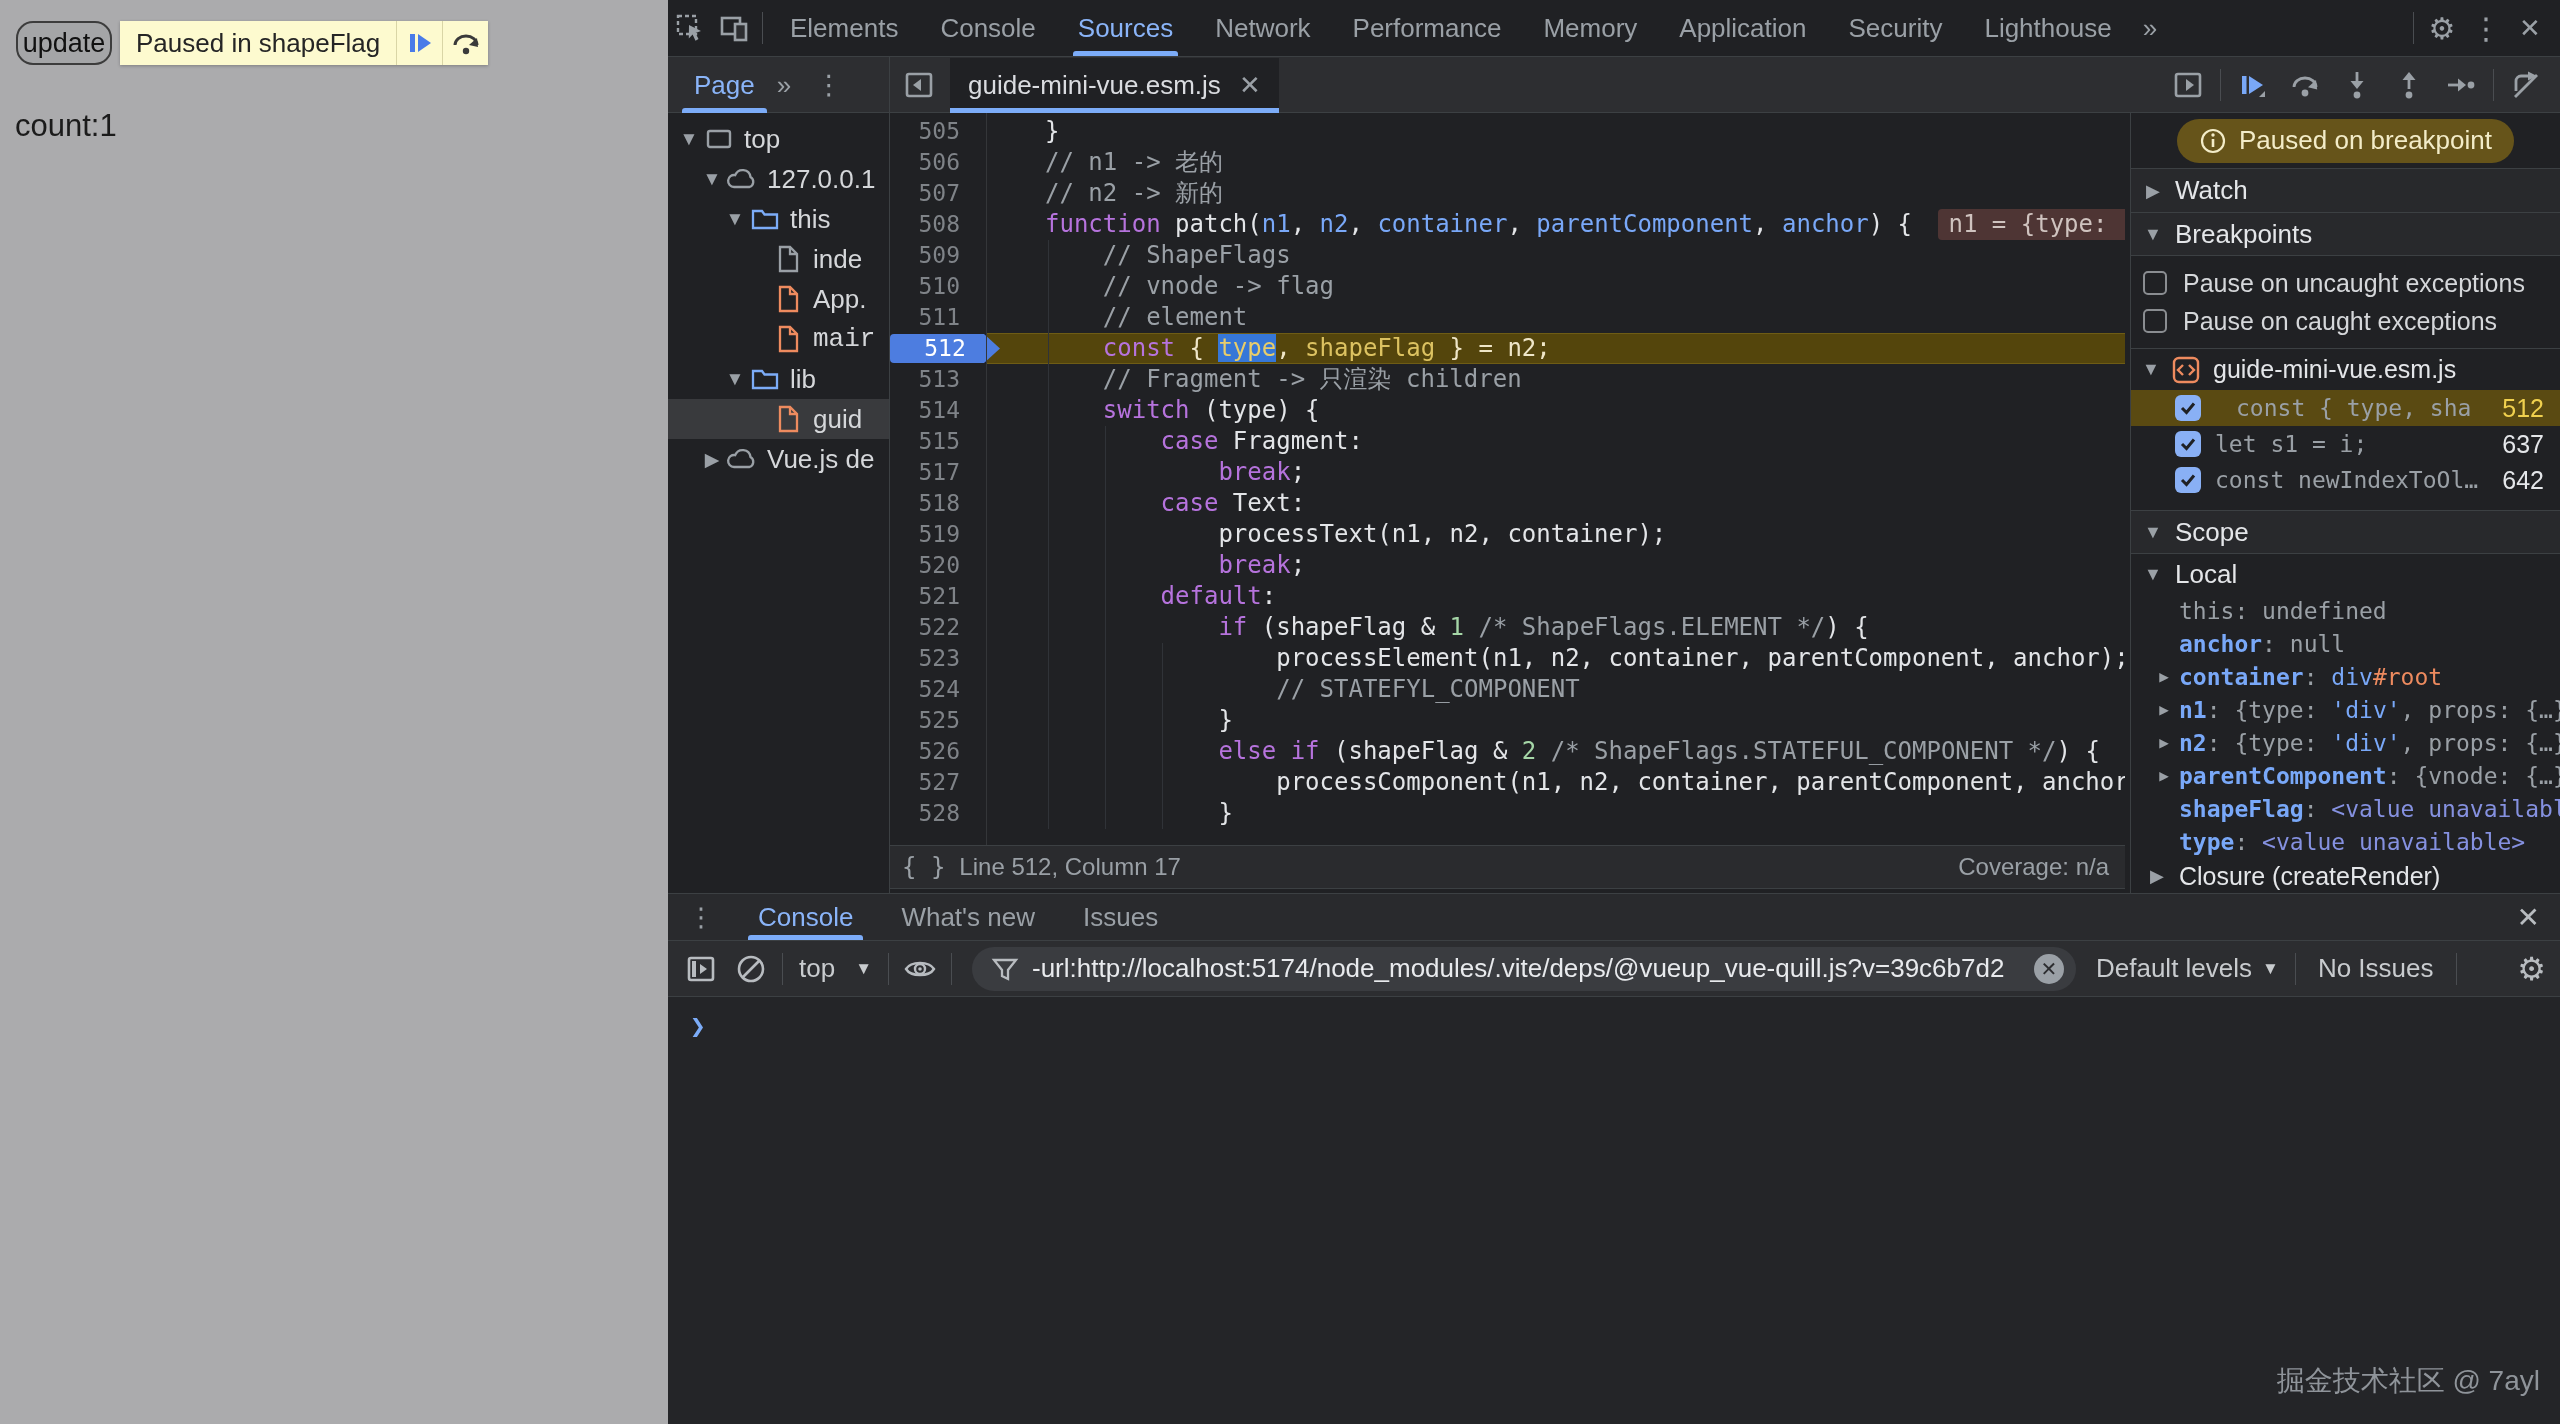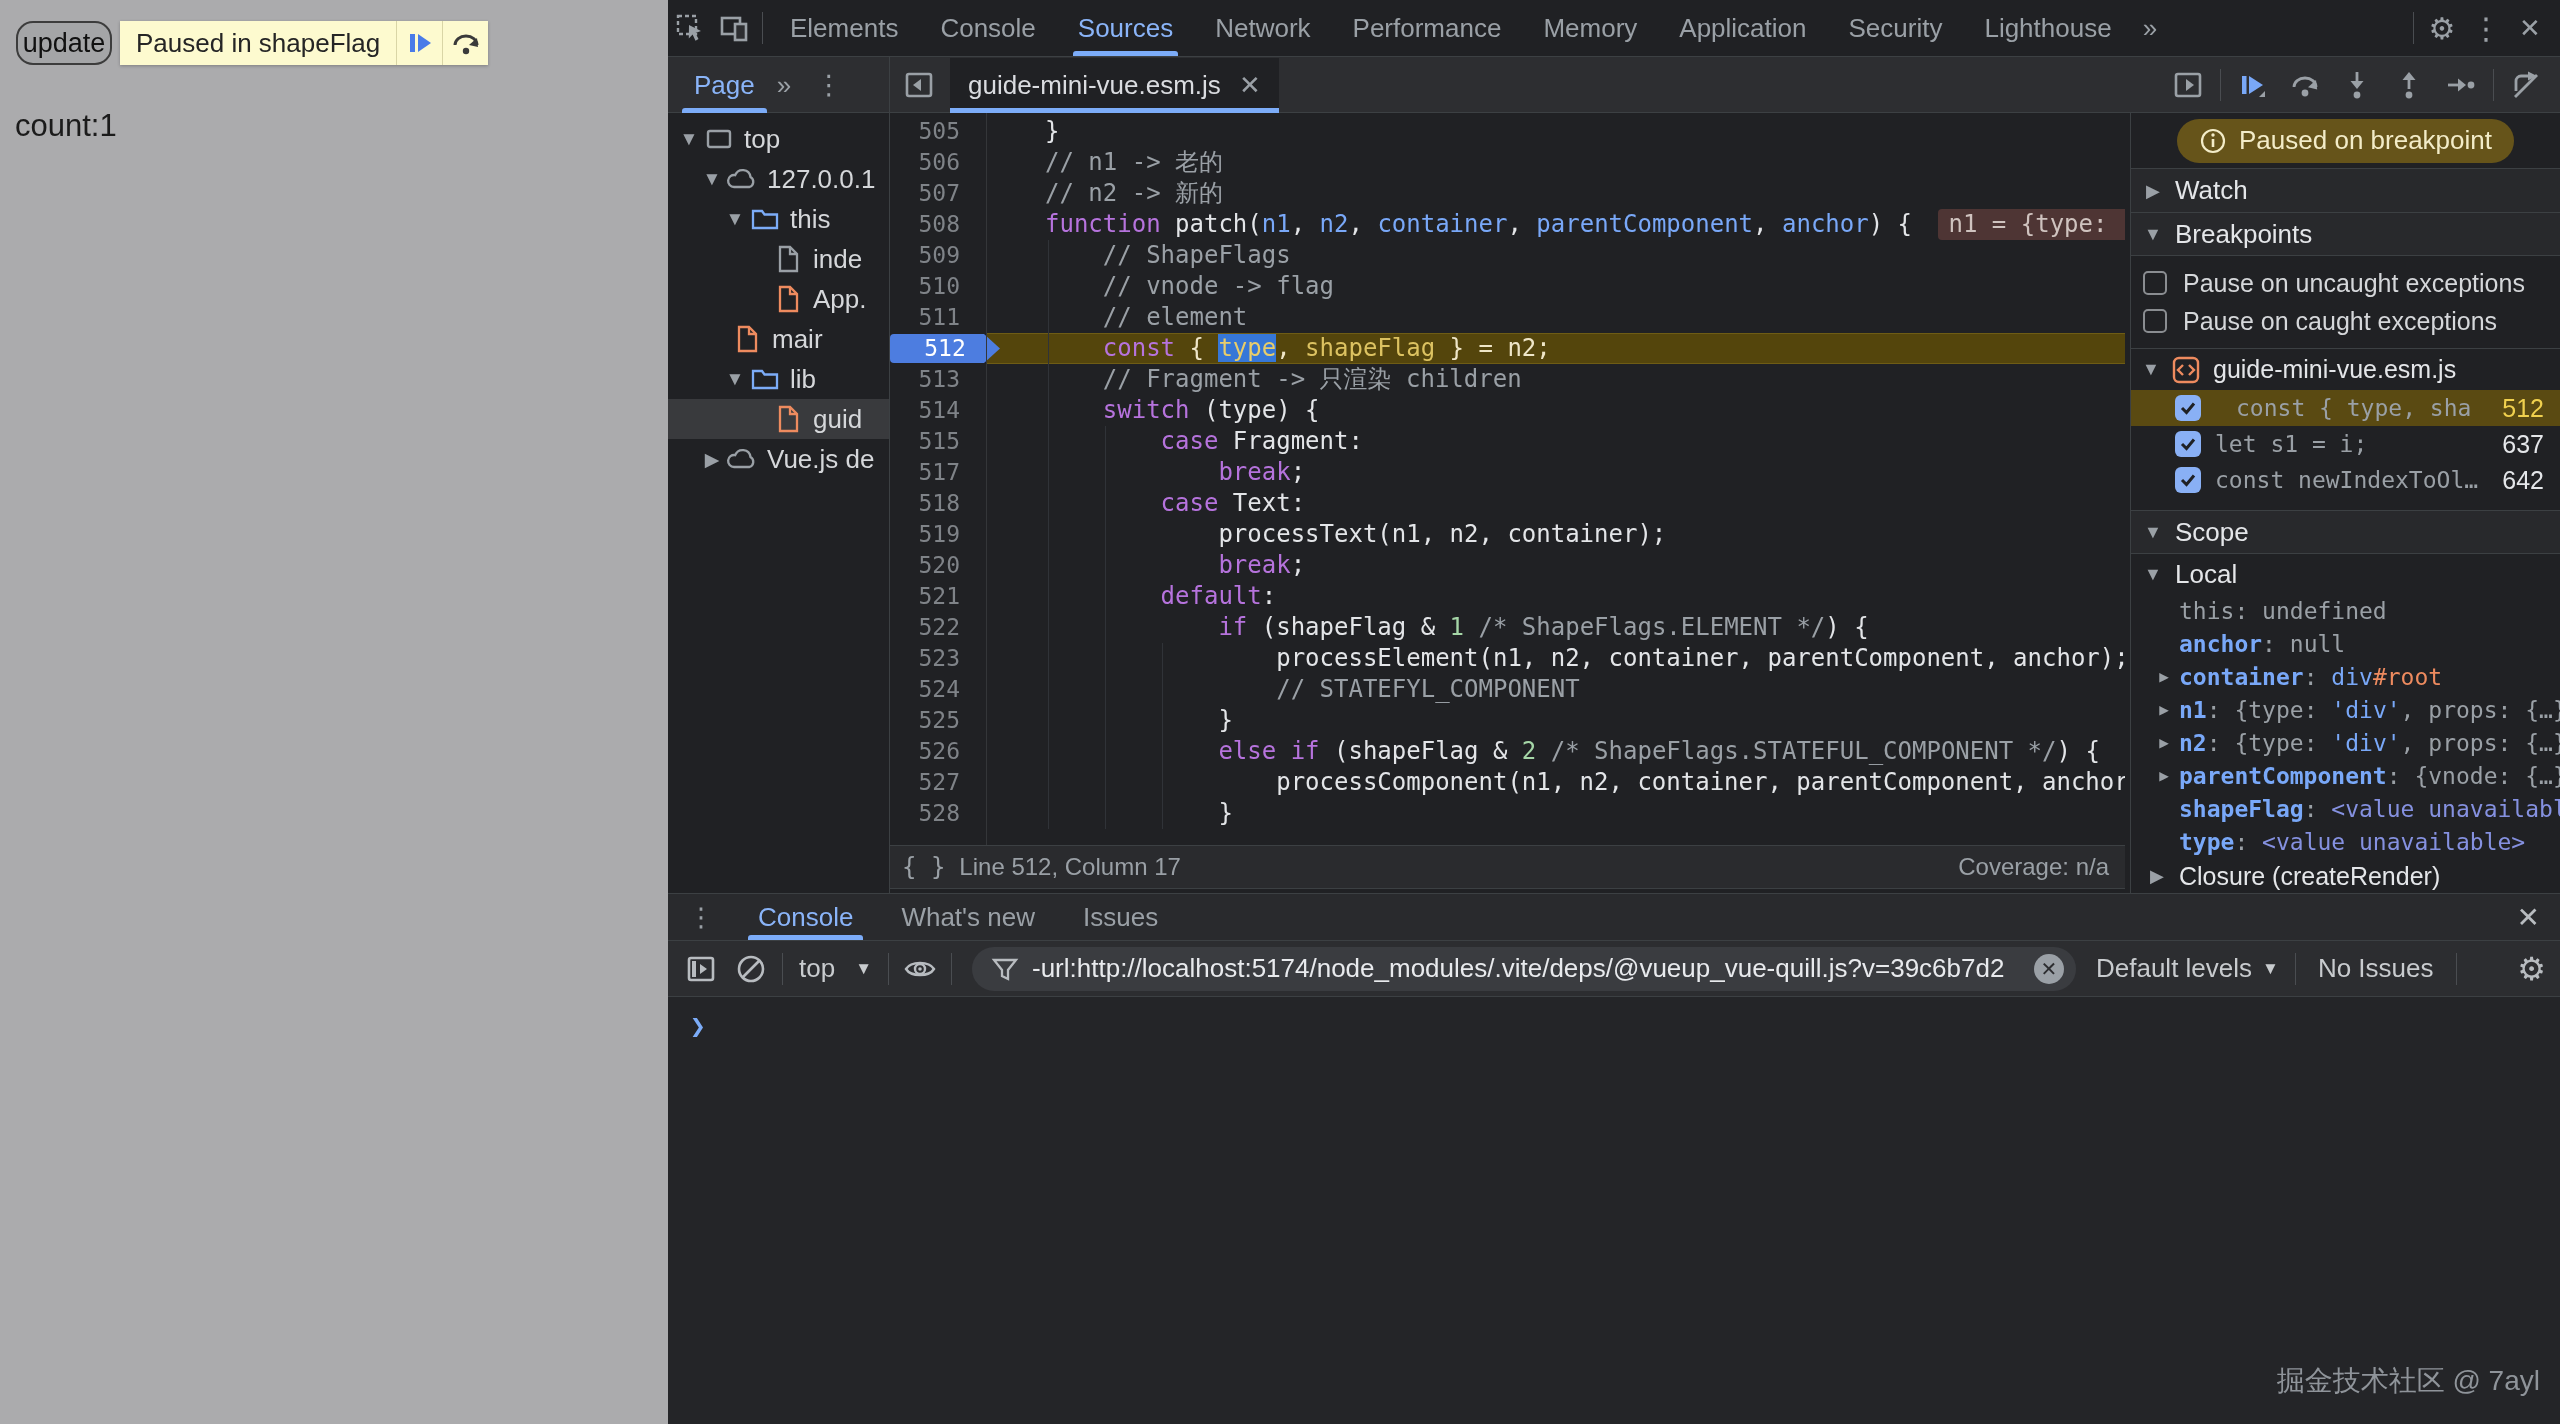--- a/index.html
+++ b/index.html
@@ -326,21 +326,21 @@
         <div class="trow" style="padding-left: 77px;">
           <span class="arr"></span>
           <span class="ticn">
             <svg width="24" height="30" viewBox="0 0 24 30">
               <path d="M4 3 h10 l7 7 v17 H4 Z" fill="none" stroke="#ee8b5f" stroke-width="2.3"></path>
               <path d="M14 3 v7 h7" fill="none" stroke="#ee8b5f" stroke-width="2.3"></path>
             </svg>
           </span>
           <span class="tlbl">App.</span>
         </div>
-        <div class="trow" style="padding-left: 36px;">
+        <div class="trow" style="padding-left: 77px; font-family: Liberation Mono, monospace;">
           <span class="arr"></span>
           <span class="ticn">
             <svg width="24" height="30" viewBox="0 0 24 30">
               <path d="M4 3 h10 l7 7 v17 H4 Z" fill="none" stroke="#ee8b5f" stroke-width="2.3"></path>
               <path d="M14 3 v7 h7" fill="none" stroke="#ee8b5f" stroke-width="2.3"></path>
             </svg>
           </span>
           <span class="tlbl">mair</span>
         </div>
         <div class="trow" style="padding-left: 54px;">

